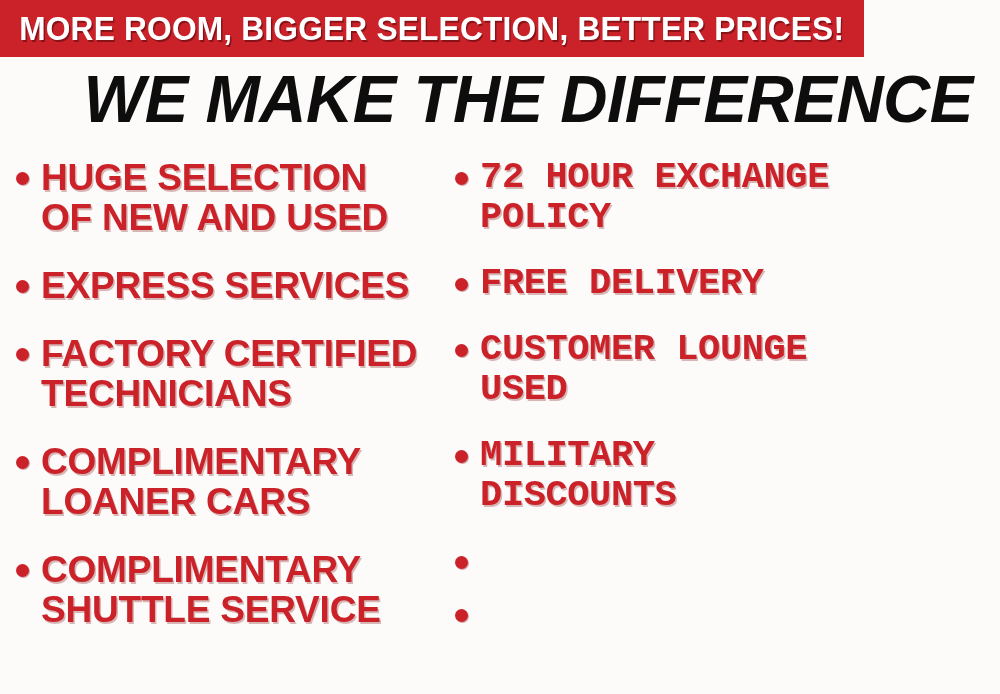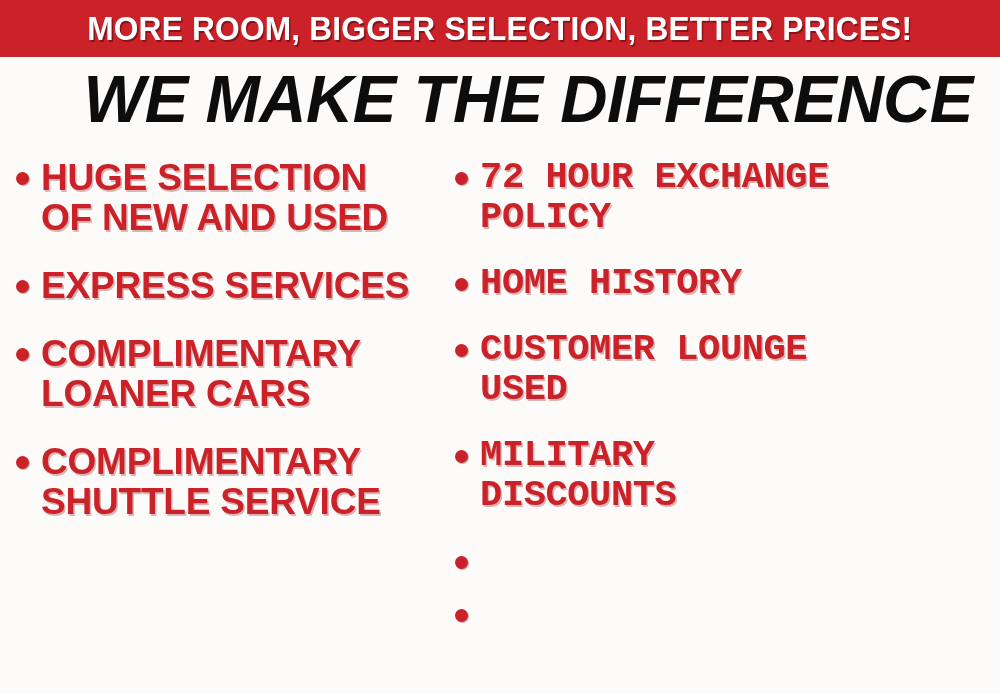--- a/index.html
+++ b/index.html
@@ -17,21 +17,21 @@
     background: #fdfbfa;
     overflow: hidden;
     box-sizing: border-box;
   }
 
   
   .banner {
     position: absolute;
     left: 0;
     top: 0;
-    width: 1000px;
+    width: 864px;
     height: 57px;
     background: #cb2229;
     display: flex;
     align-items: center;
     justify-content: center;
   }
   .banner-text {
     color: #ffffff;
     font-family: "Liberation Sans", sans-serif;
     font-weight: bold;
@@ -142,20 +142,25 @@
         <span class="bullet-dot"></span>
         <span class="bullet-label">HUGE SELECTION
 OF NEW AND USED</span>
       </div>
 
       <div class="bullet">
         <span class="bullet-dot"></span>
         <span class="bullet-label">EXPRESS SERVICES</span>
       </div>
 
+      <div class="bullet">
+        <span class="bullet-dot"></span>
+        <span class="bullet-label">FACTORY CERTIFIED
+TECHNICIANS</span>
+      </div>
 
       <div class="bullet">
         <span class="bullet-dot"></span>
         <span class="bullet-label">COMPLIMENTARY
 LOANER CARS</span>
       </div>
 
       <div class="bullet">
         <span class="bullet-dot"></span>
         <span class="bullet-label">COMPLIMENTARY
@@ -167,21 +172,21 @@
     <div class="column right">
 
       <div class="bullet">
         <span class="bullet-dot"></span>
         <span class="bullet-label">72 HOUR EXCHANGE
 POLICY</span>
       </div>
 
       <div class="bullet">
         <span class="bullet-dot"></span>
-        <span class="bullet-label">HOME HISTORY</span>
+        <span class="bullet-label">FREE DELIVERY</span>
       </div>
 
       <div class="bullet">
         <span class="bullet-dot"></span>
         <span class="bullet-label">CUSTOMER LOUNGE
 USED</span>
       </div>
 
       <div class="bullet">
         <span class="bullet-dot"></span>

